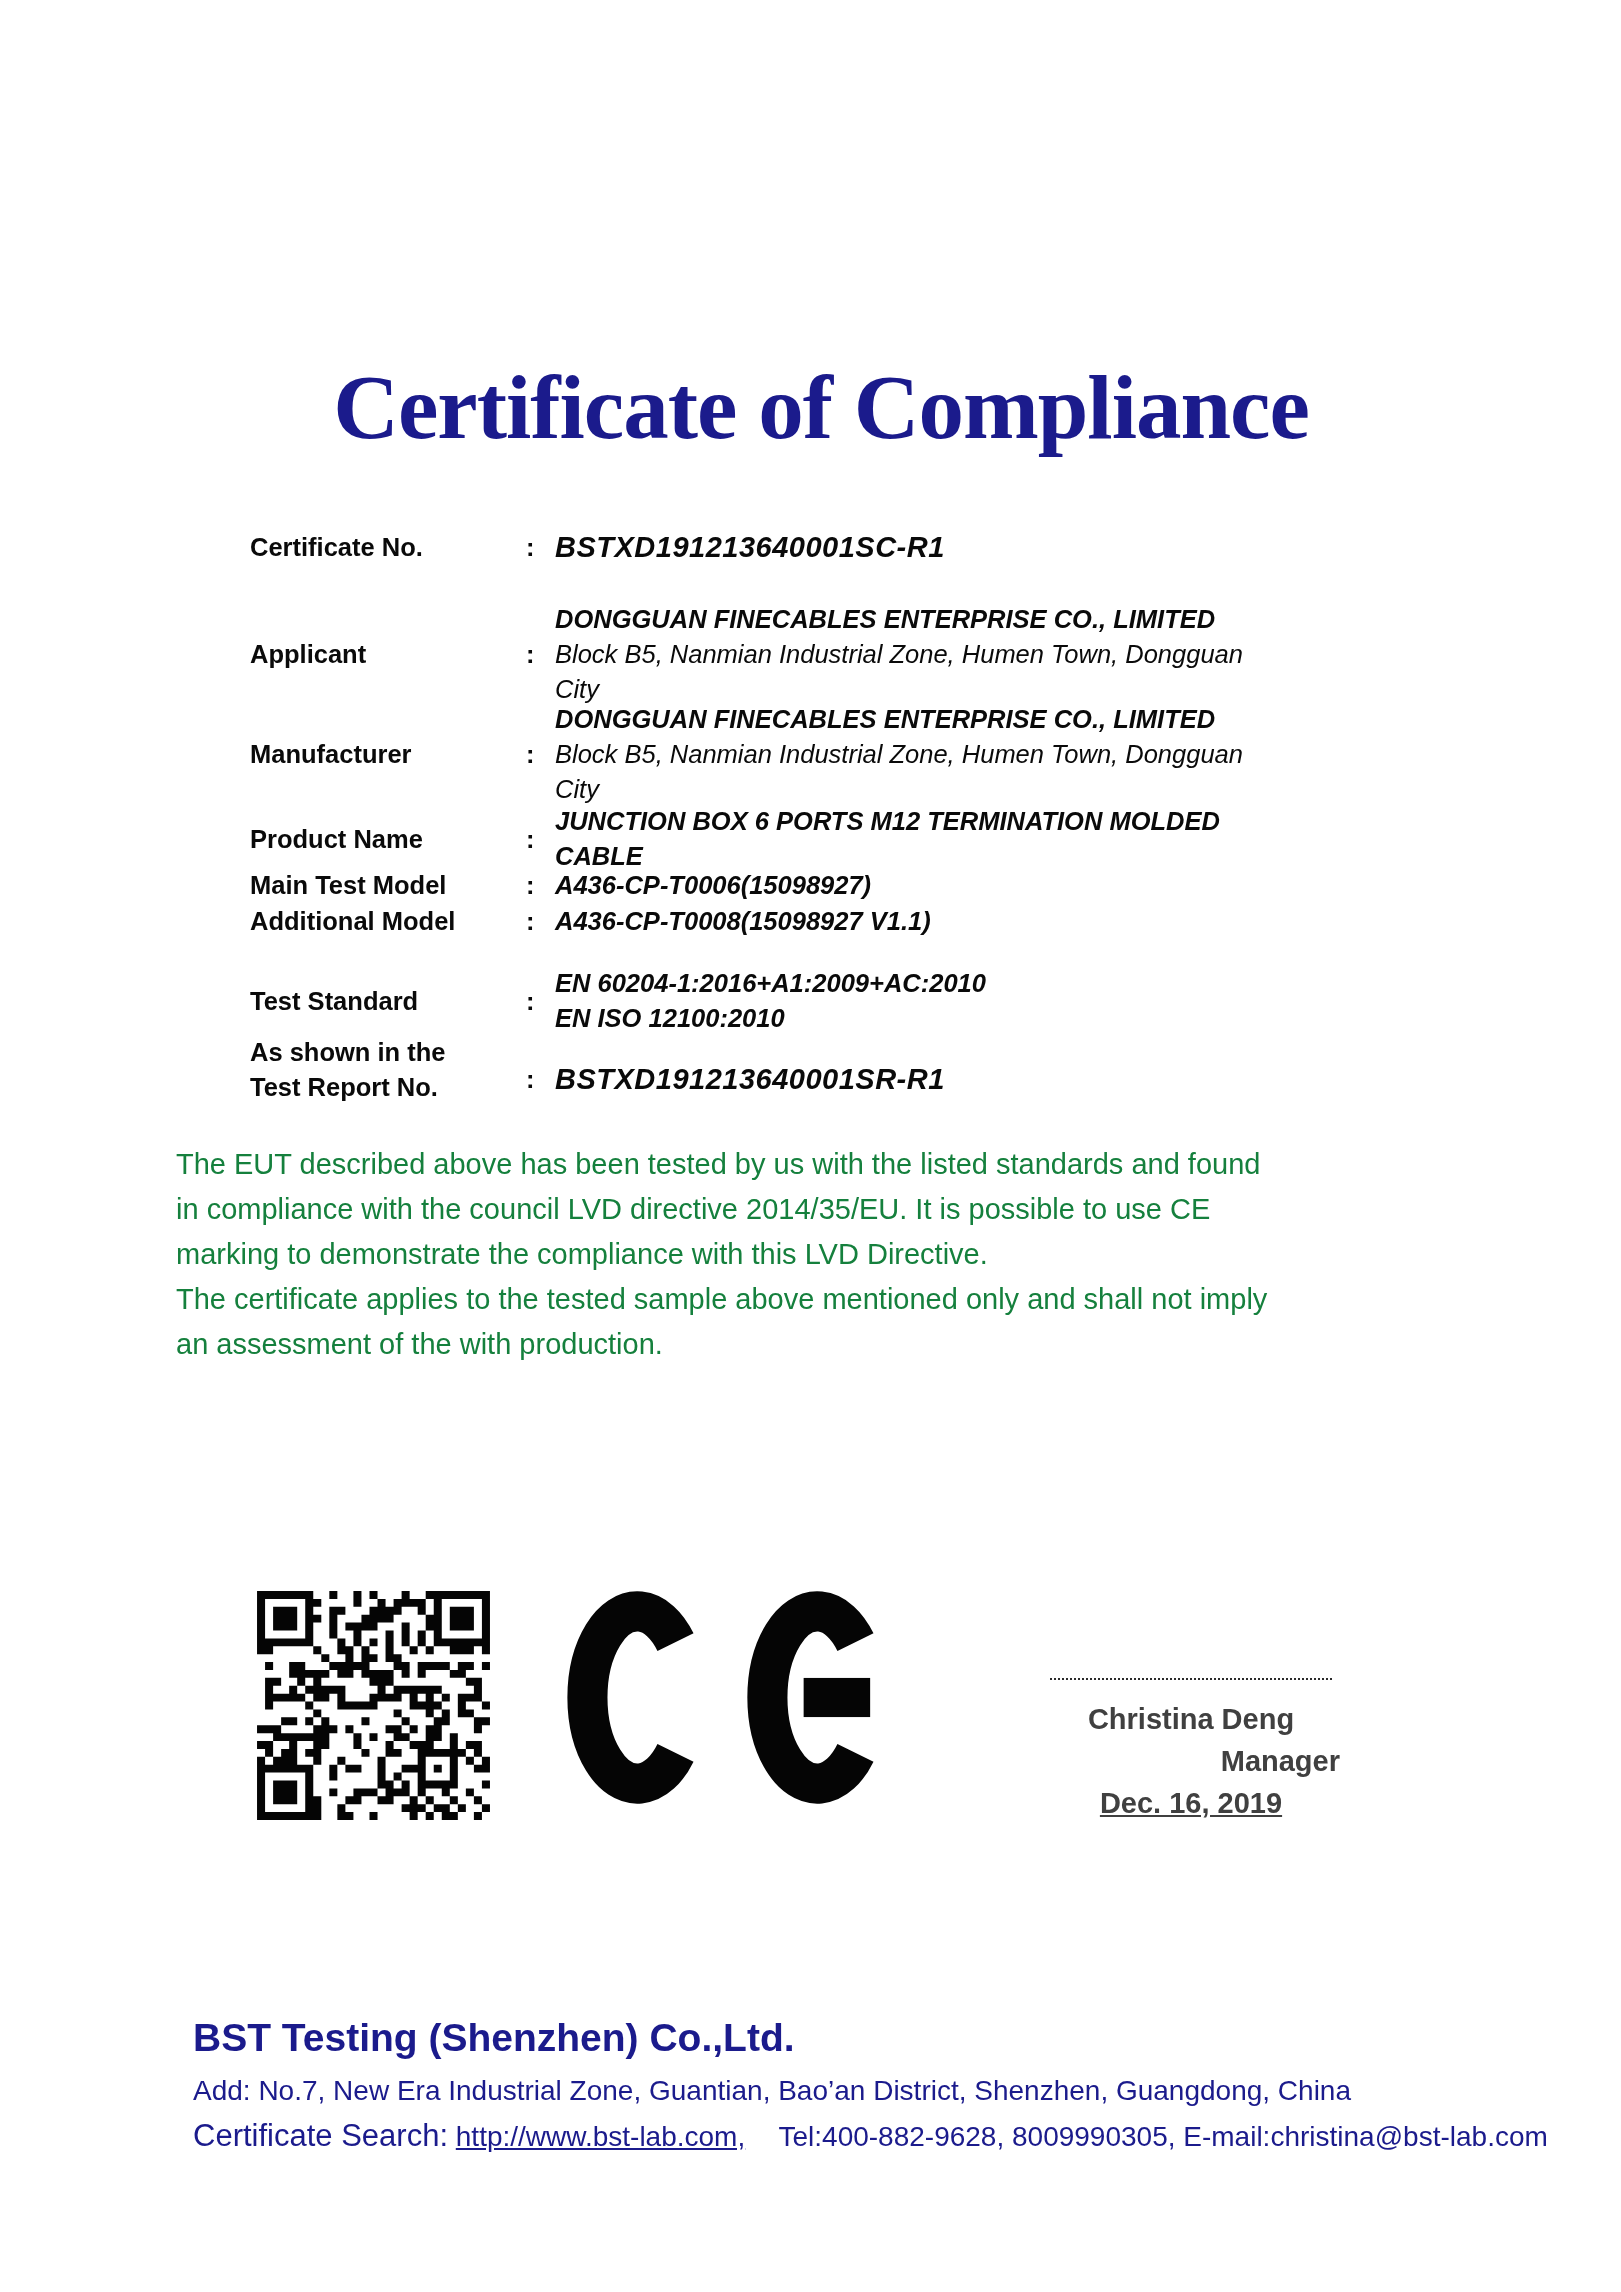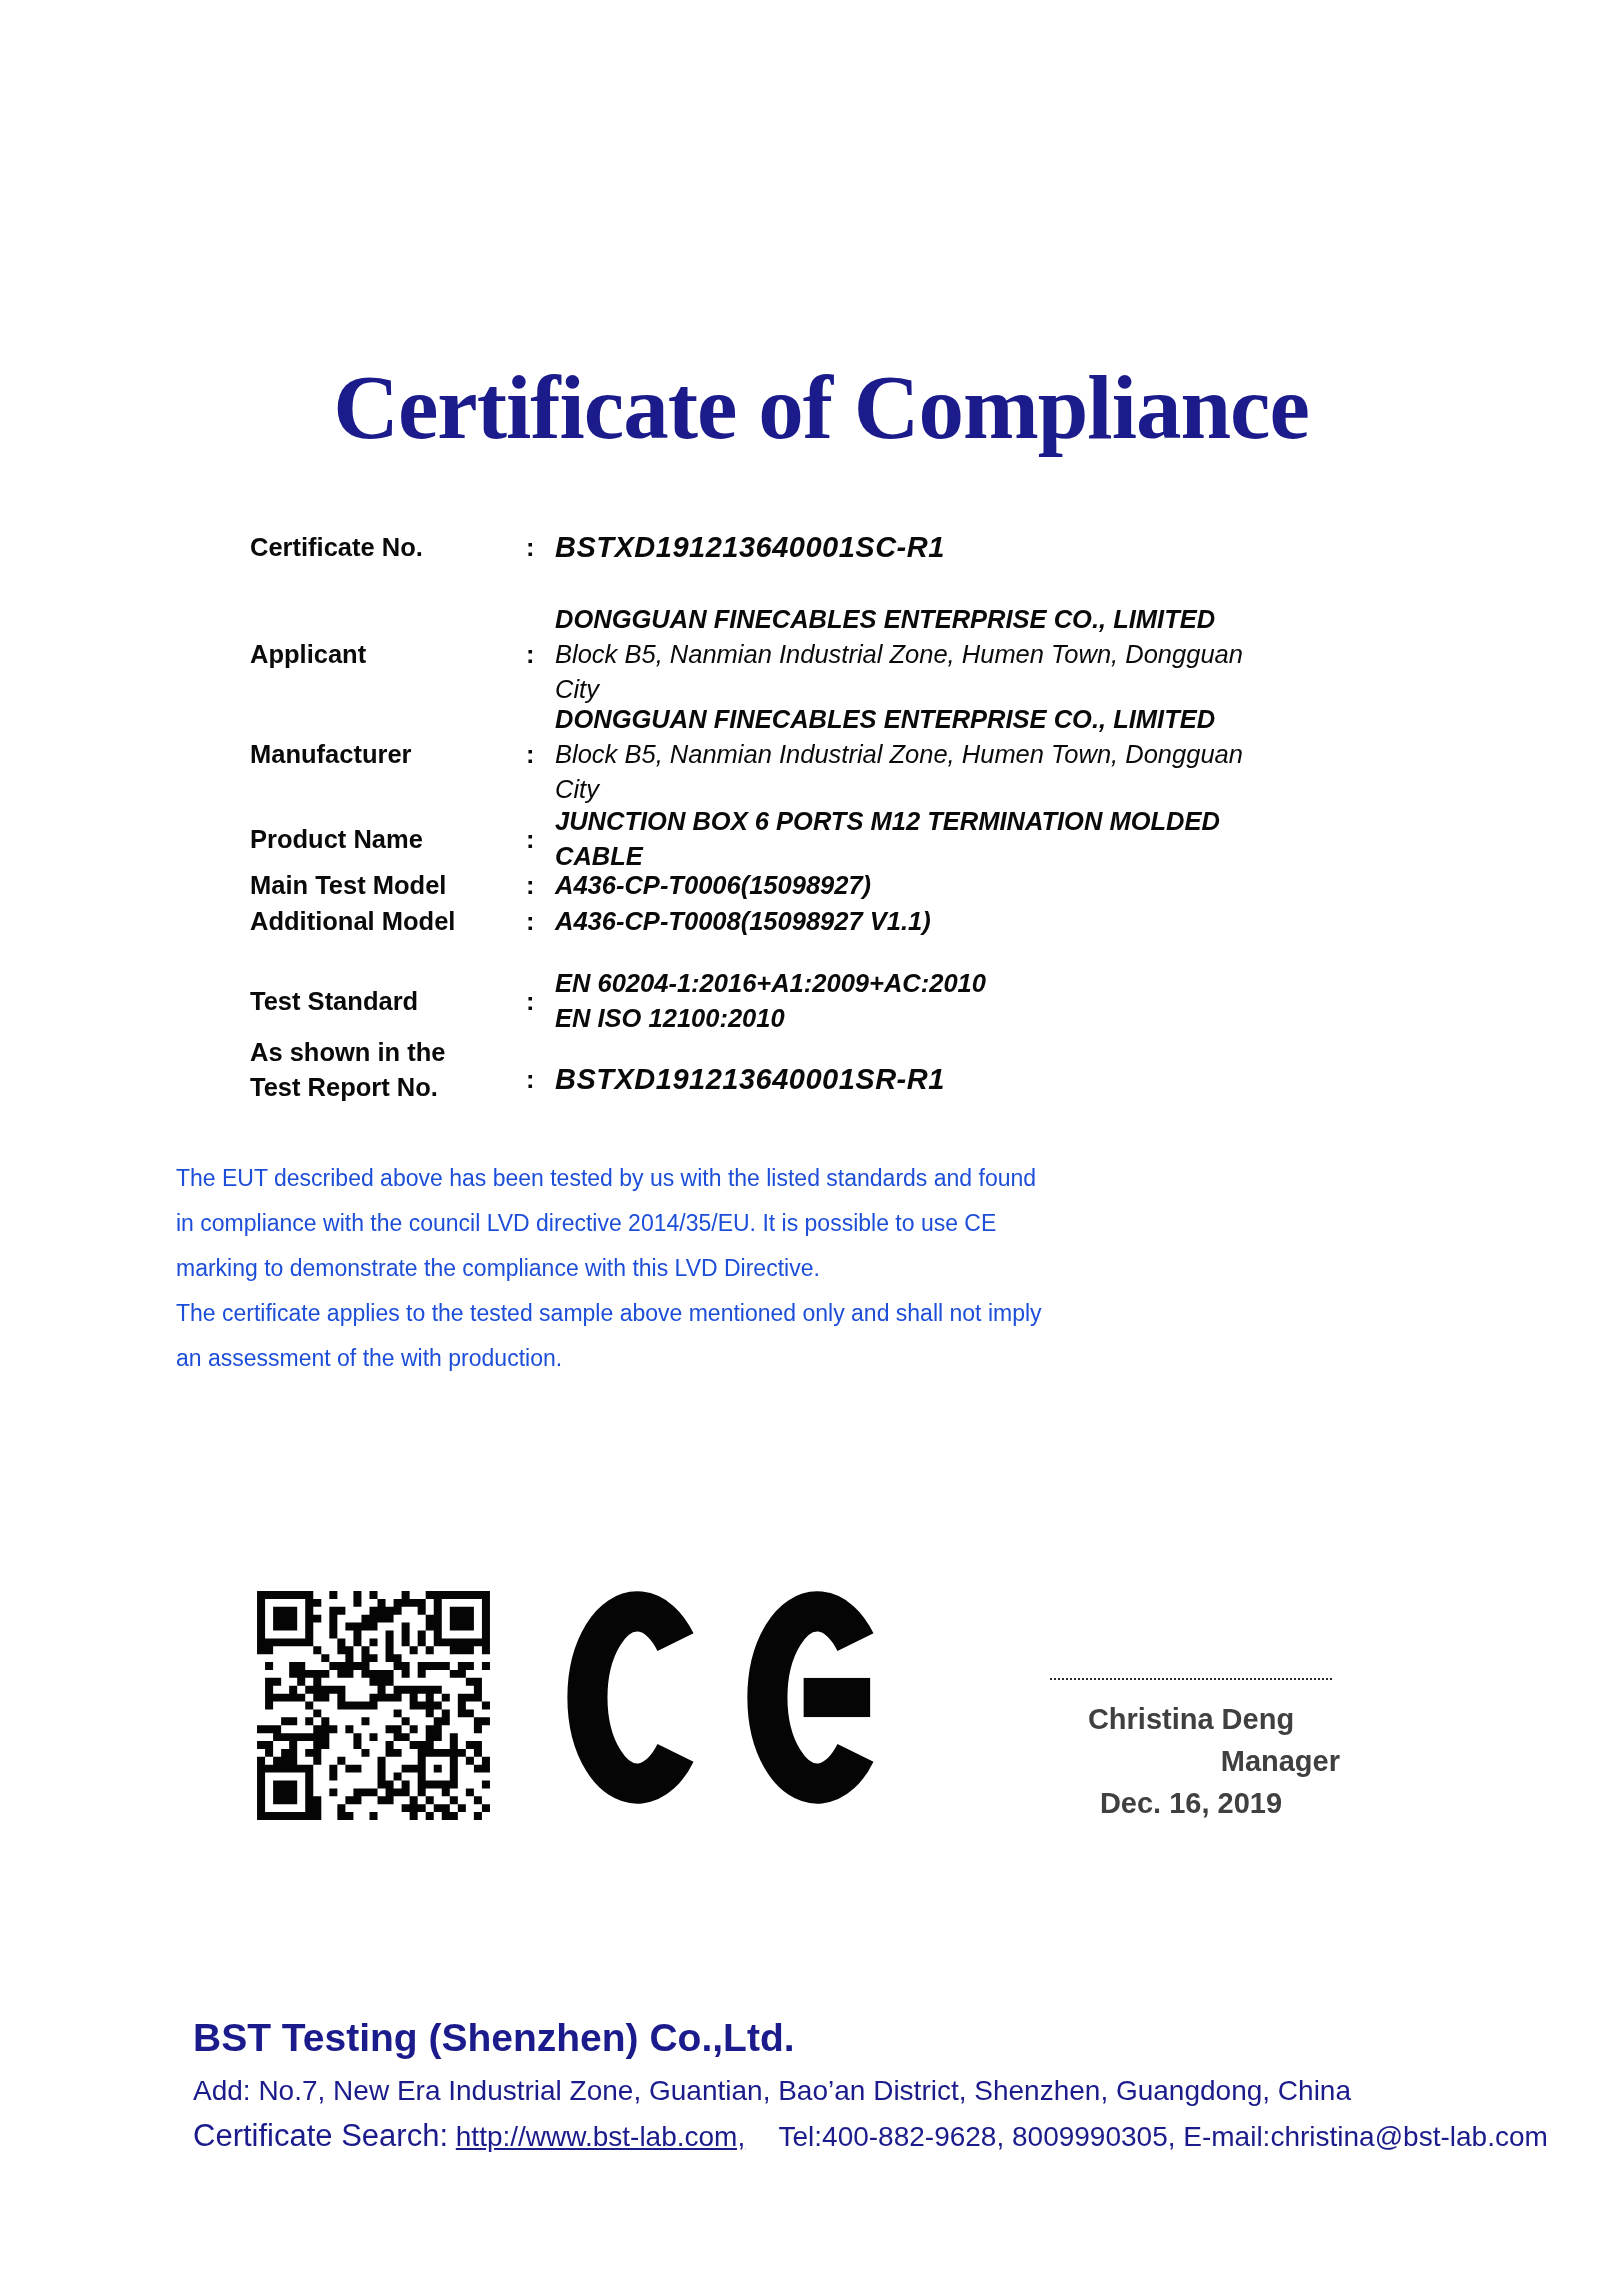--- a/index.html
+++ b/index.html
@@ -35,34 +35,34 @@
     width:29px;flex:none;
     font-weight:700;font-size:25.5px;line-height:35px;color:#0a0a0a;
   }
   .field-value{flex:1;font-size:25.5px;line-height:35px;color:#0a0a0a;font-style:italic;}
   .field-value .vb{font-weight:700;}
   .field-value .vl{font-size:29px;line-height:37px;letter-spacing:0.5px;}
   .field-colon.mid,.field-value.mid{margin-top:19.6px;}
   
   .body-text{
     position:absolute;left:176px;top:1142px;width:1284px;
-    font-size:23px;line-height:45px;color:#1d4ed8;margin-top:14px;
+    font-size:29px;line-height:45px;color:#15803d;
   }
   
   .qr{position:absolute;left:257px;top:1591px;}
   .ce{position:absolute;left:559px;top:1586px;}
   
   .signature{
     position:absolute;left:1042px;top:1678px;width:298px;
     text-align:center;color:#404040;
   }
   .sig-line{width:282px;margin:0 auto;border-top:2.9px dotted #2b2b2b;height:0;}
   .sig-name{margin-top:17.6px;font-weight:700;font-size:29px;line-height:42px;}
   .sig-role{font-weight:700;font-size:29px;line-height:42px;text-align:right;}
-  .sig-date{font-weight:700;font-size:29px;line-height:42px;}
+  .sig-date{font-weight:700;font-size:29px;line-height:42px;text-decoration:underline;}
   
   .footer{position:absolute;left:193px;top:2015px;color:#1b1b8c;width:1333px;}
   .footer-company{font-weight:700;font-size:39px;line-height:45px;}
   .footer-address{margin-top:13.7px;font-size:28px;line-height:33px;}
   .footer-search{margin-top:11.8px;font-size:28px;line-height:35px;white-space:nowrap;}
   .footer-search .search-label{font-size:31px;}
   .footer-search a{color:#1b1b8c;text-decoration:underline;}
   .footer-search .search-rest{margin-left:25.5px;}
 </style>
 </head>

